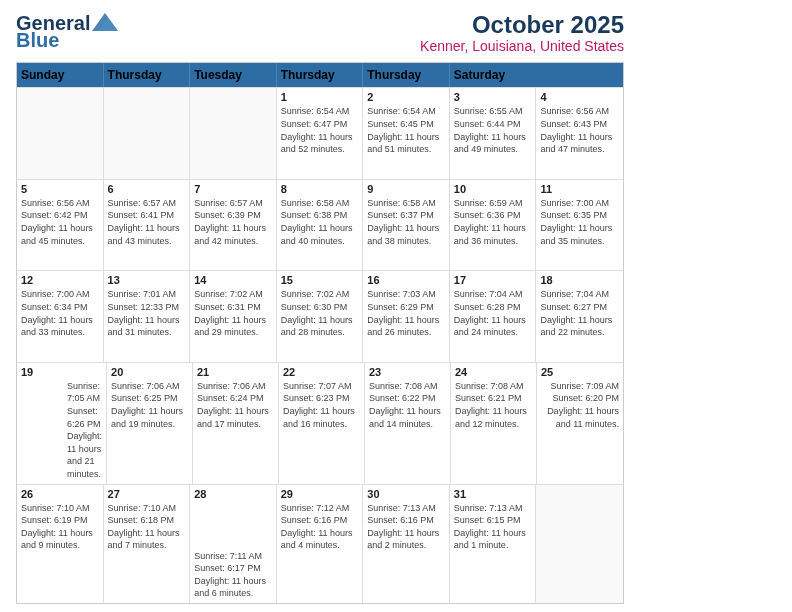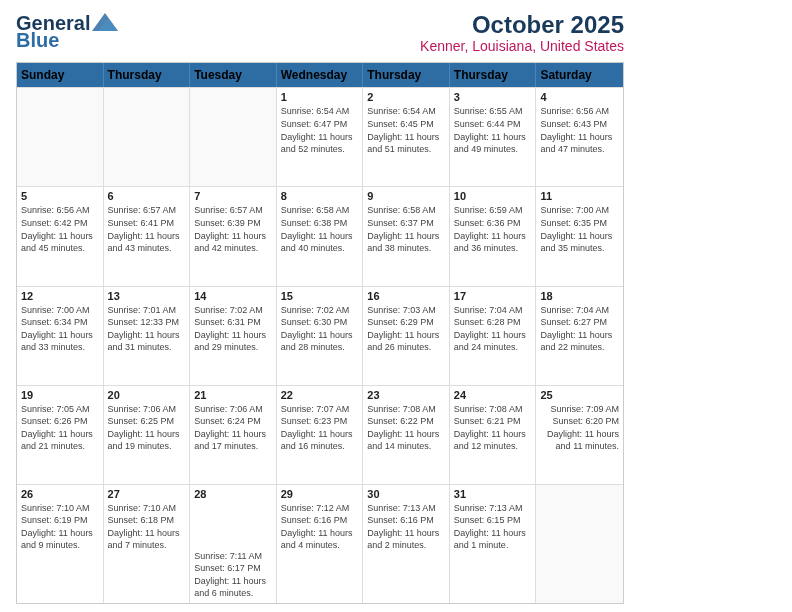--- a/index.html
+++ b/index.html
@@ -120,21 +120,20 @@
       <h1>October 2025</h1>
       <h2>Kenner, Louisiana, United States</h2>
     </div>
   </div>
 
   <div class="calendar">
     <div class="cal-header">
       <div class="cal-header-cell">Sunday</div>
       <div class="cal-header-cell">Thursday</div>
       <div class="cal-header-cell">Tuesday</div>
-      <div class="cal-header-cell">Wednesday</div>
       <div class="cal-header-cell">Thursday</div>
       <div class="cal-header-cell">Thursday</div>
       <div class="cal-header-cell">Saturday</div>
     </div>
     <div class="cal-body" id="cal-body">
     <div class="cal-row">
           <div class="cal-cell empty"></div>
           <div class="cal-cell empty"></div>
           <div class="cal-cell empty"></div>
           <div class="cal-cell">
@@ -264,21 +263,21 @@
             <div class="day-num">18</div>
             <div class="day-info" style="white-space: pre-line;">Sunrise: 7:04 AM
 Sunset: 6:27 PM
 Daylight: 11 hours
 and 22 minutes.</div>
           </div>
         </div>
         <div class="cal-row">
           <div class="cal-cell">
             <div class="day-num">19</div>
-            <div class="day-info" style="white-space: pre-line;">Sunrise: 7:05 AM
+            <div class="day-info" style="white-space: pre-line; margin-left: 46px;">Sunrise: 7:05 AM
 Sunset: 6:26 PM
 Daylight: 11 hours
 and 21 minutes.</div>
           </div>
           <div class="cal-cell">
             <div class="day-num">20</div>
             <div class="day-info" style="white-space: pre-line;">Sunrise: 7:06 AM
 Sunset: 6:25 PM
 Daylight: 11 hours
 and 19 minutes.</div>

